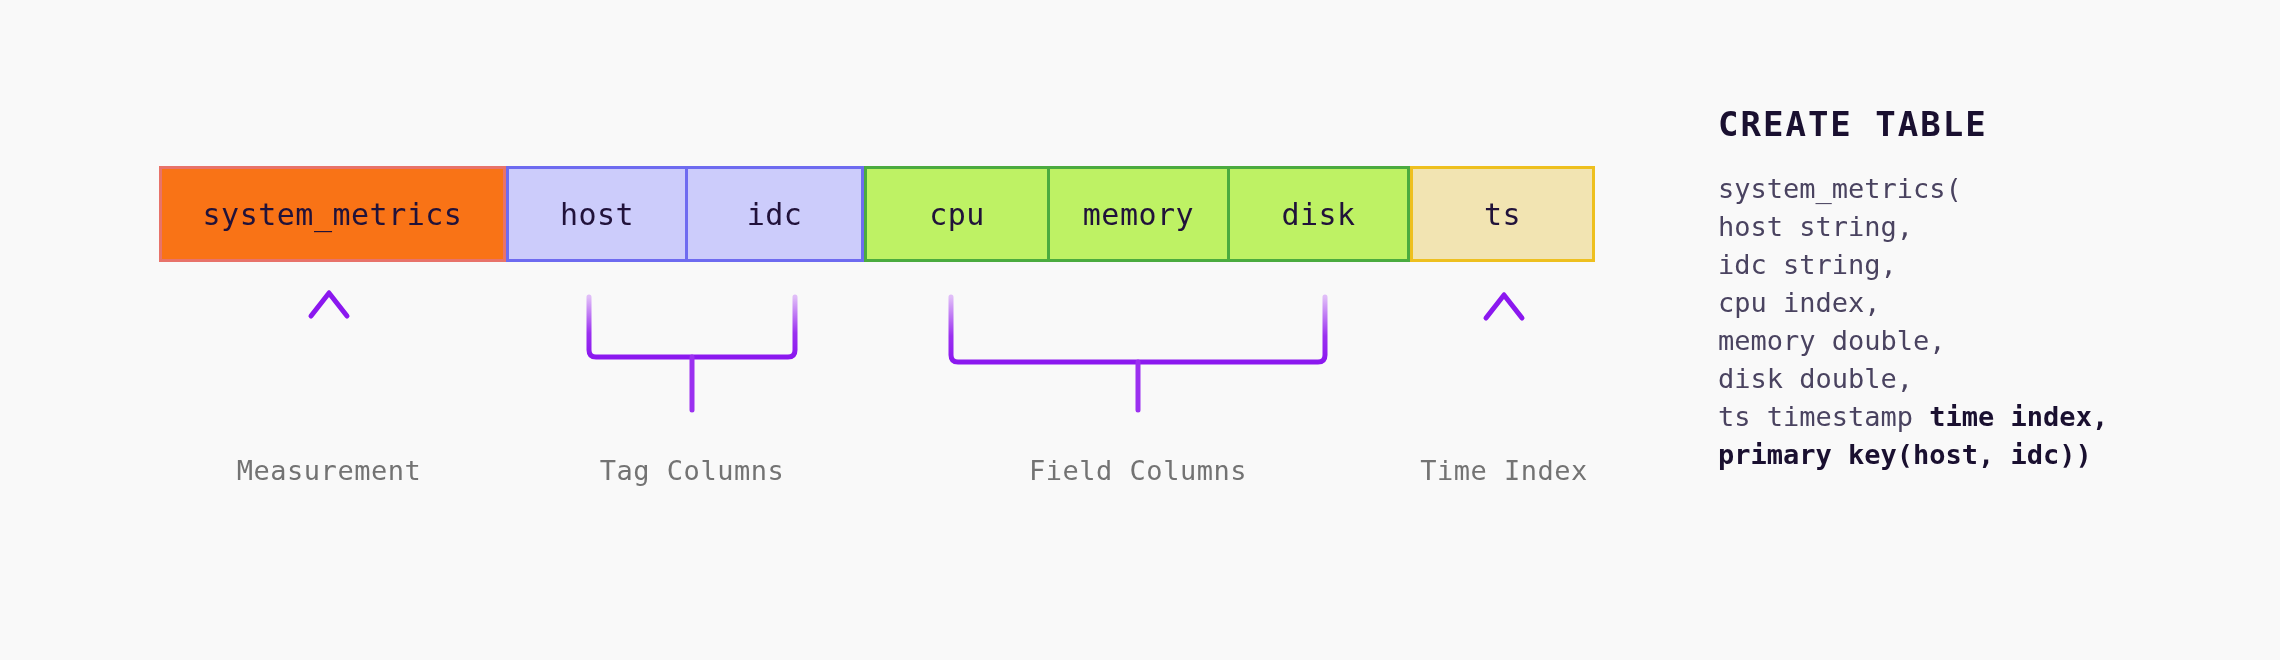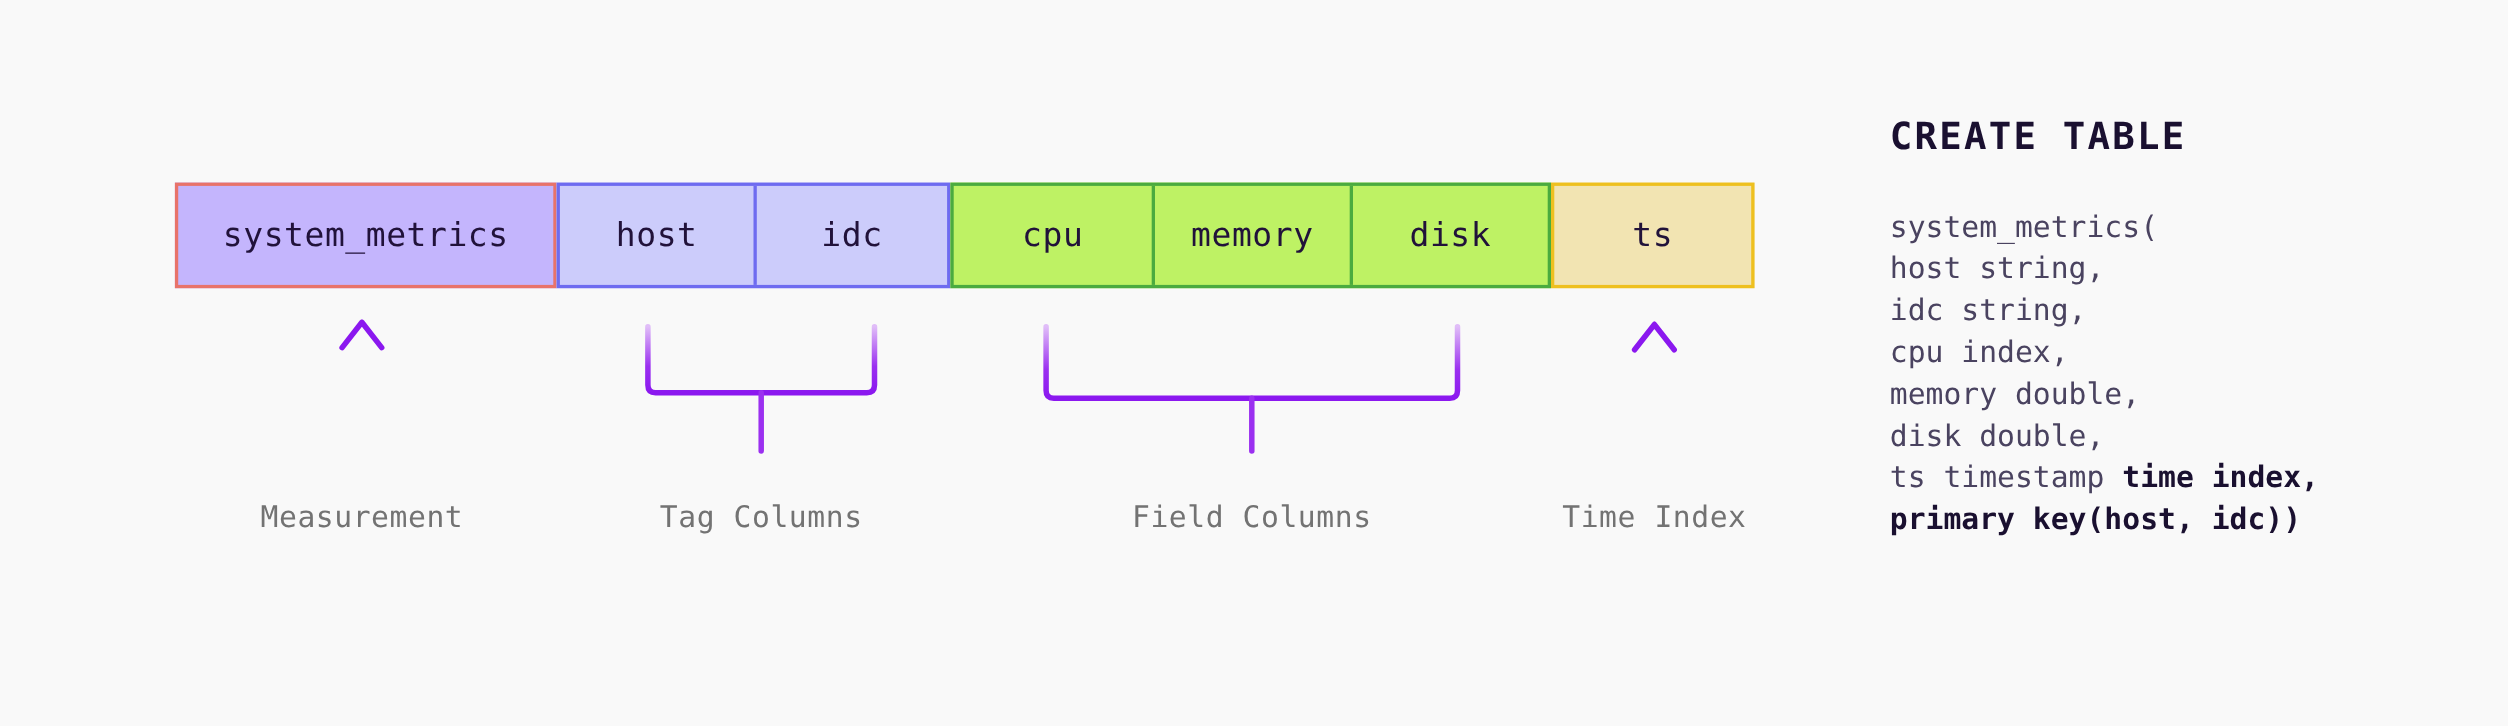--- a/index.html
+++ b/index.html
@@ -49,21 +49,21 @@
     justify-content: center;
     font-size: 30px;
     letter-spacing: 0.5px;
     color: #21123a;
     white-space: nowrap;
   }
 
   
   .group-measurement {
     border-color: #e8736a;
-    background: #c4b5fd;
+    background: #f97316;
   }
   .group-measurement .cell { width: 341px; }
 
   
   .group-tag {
     border-color: #6e6bf0;
     background: #ccccfb;
   }
   .group-tag .cell { width: 176px; }
   .group-tag .cell + .cell { border-left: 3px solid #6e6bf0; }
@@ -108,21 +108,21 @@
     position: absolute;
     left: 1718px;
     top: 104px;
     width: 520px;
   }
   .sql-title {
     font-size: 34px;
     font-weight: bold;
     color: #1a1030;
     letter-spacing: 2px;
-    margin-bottom: 44px;
+    margin-bottom: 26px;
     white-space: nowrap;
   }
   .sql-body {
     font-size: 27px;
     line-height: 38px;
     color: #4a4360;
     white-space: pre;
   }
   .sql-body b {
     color: #1a1030;

